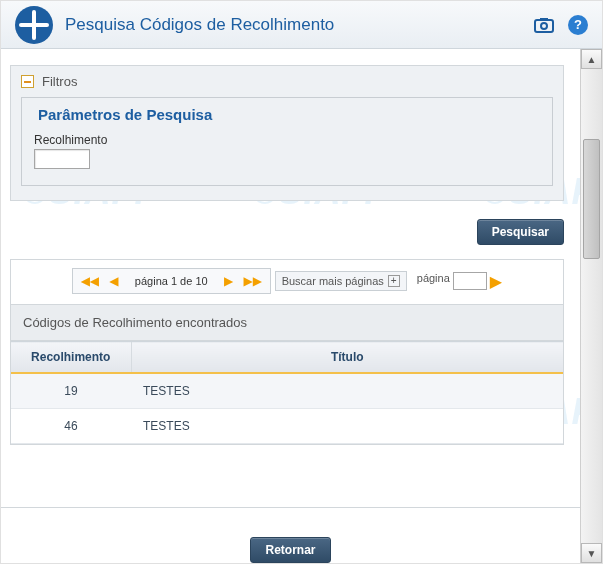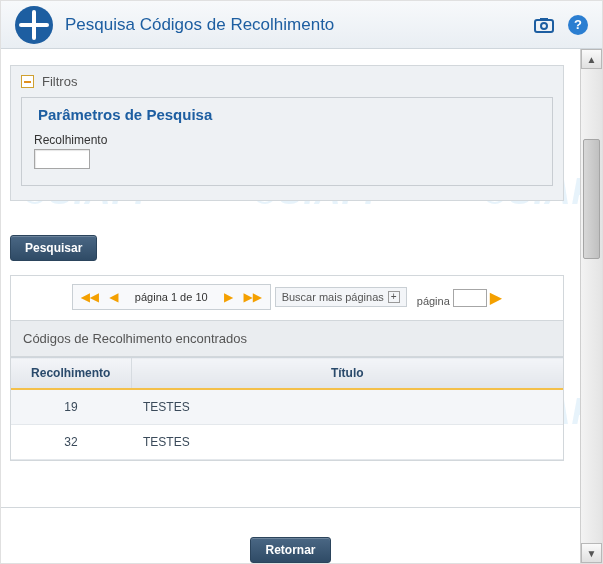--- a/index.html
+++ b/index.html
@@ -34,33 +34,33 @@
   .collapse-box { width:13px; height:13px; border:1px solid #d0a030; background:#fff; display:flex; align-items:center; justify-content:center; cursor:pointer; }
   .collapse-box span { width:7px; height:2px; background:#e09020; }
   .fieldset { border:1px solid #c8cdd2; padding:10px 12px 16px 12px; background: #eef1f4; }
   .fieldset-title { color:#1d5ea1; font-weight:bold; font-size:15px; margin:-20px 0 8px 0; background:#eef1f4; display:inline-block; padding:0 4px; position:relative; top:-2px; }
   .fields { display:flex; gap:22px; }
   .field label { display:block; font-size:12px; color:#333; margin-bottom:2px; }
   .field input { border:1px solid #a6a6a6; height:20px; padding:1px 3px; font-size:12px; box-shadow: inset 1px 1px 1px rgba(0,0,0,0.1); }
   .f-small input { width:56px; }
   .f-med input { width:130px; }
 
-  .btn-row { display:flex; justify-content:flex-start; margin:34px 0 14px 0; }
+  .btn-row { display:flex; justify-content:flex-end; margin:18px 0 14px 0; }
   .btn { background:linear-gradient(#4a6784,#2f4b66); color:#fff; border:1px solid #2b445c; border-radius:3px; padding:5px 14px; font-size:12px; font-weight:bold; cursor:pointer; box-shadow:0 1px 0 rgba(255,255,255,0.2) inset; }
 
   
   .results { border:1px solid #d2d7db; background:#fff; padding:0 0 0 0; position:relative; }
   .pager { display:flex; align-items:center; justify-content:center; gap:4px; padding:8px 8px 10px 8px; font-size:11px; color:#555; }
   .pager .pbtn { width:18px; height:18px; display:flex; align-items:center; justify-content:center; color:#f4a000; font-size:12px; cursor:pointer; }
   .pager .pbox { border:1px solid #c9cfd4; padding:3px 8px; background:#f8f9fb; display:flex; align-items:center; gap:6px; }
   .pager .pbox .pbtn { color:#f4a000; }
   .pager .ptext { padding: 0 6px; color:#333; }
   .pager .buscar { border:1px solid #c9cfd4; background:#f3f5f8; padding:3px 6px; display:flex; align-items:center; gap:4px; cursor:pointer; }
   .pager .buscar .plus { width:12px; height:12px; border:1px solid #999; font-size:10px; line-height:10px; text-align:center; color:#555; }
-  .pager .go { display:flex; align-items:flex-end; gap:3px; margin-left:6px; }
+  .pager .go { display:flex; align-items:flex-start; gap:3px; margin-left:6px; }
   .pager .go input { width:34px; height:18px; border:1px solid #a6a6a6; font-size:11px; padding:1px 2px; }
   .pager .go .arrow { color:#f4a000; font-size:16px; cursor:pointer; }
 
   .res-title { background:#eaedf0; border-top:1px solid #d2d7db; border-bottom:1px solid #d2d7db; padding:10px 12px; font-size:13px; color:#555; }
   table { width:100%; border-collapse:collapse; font-size:12px; }
   thead th { background:linear-gradient(#f3f5f8,#e2e6eb); color:#2a4a6b; font-weight:bold; font-size:12px; padding:8px 10px; border-bottom:2px solid #f4c04a; border-top:1px solid #cfd6dc; text-align:center; }
   thead th + th { border-left:1px solid #d6dbe0; }
   tbody td { padding:10px 12px; border-bottom:1px solid #e4e8ec; color:#3a4a5a; }
   tbody tr:nth-child(odd){ background:#f4f6f9; }
   tbody td:first-child { text-align:center; width:120px; }
@@ -154,21 +154,21 @@
             <th>Recolhimento</th>
             <th>Título</th>
           </tr>
         </thead>
         <tbody>
           <tr>
             <td>19</td>
             <td>TESTES</td>
           </tr>
           <tr>
-            <td>32</td>
+            <td>46</td>
             <td>TESTES</td>
           </tr>
         </tbody>
       </table>
     </div>
 
   </div>
 
   <div class="vscroll">
     <div class="arrow-up">▲</div>

